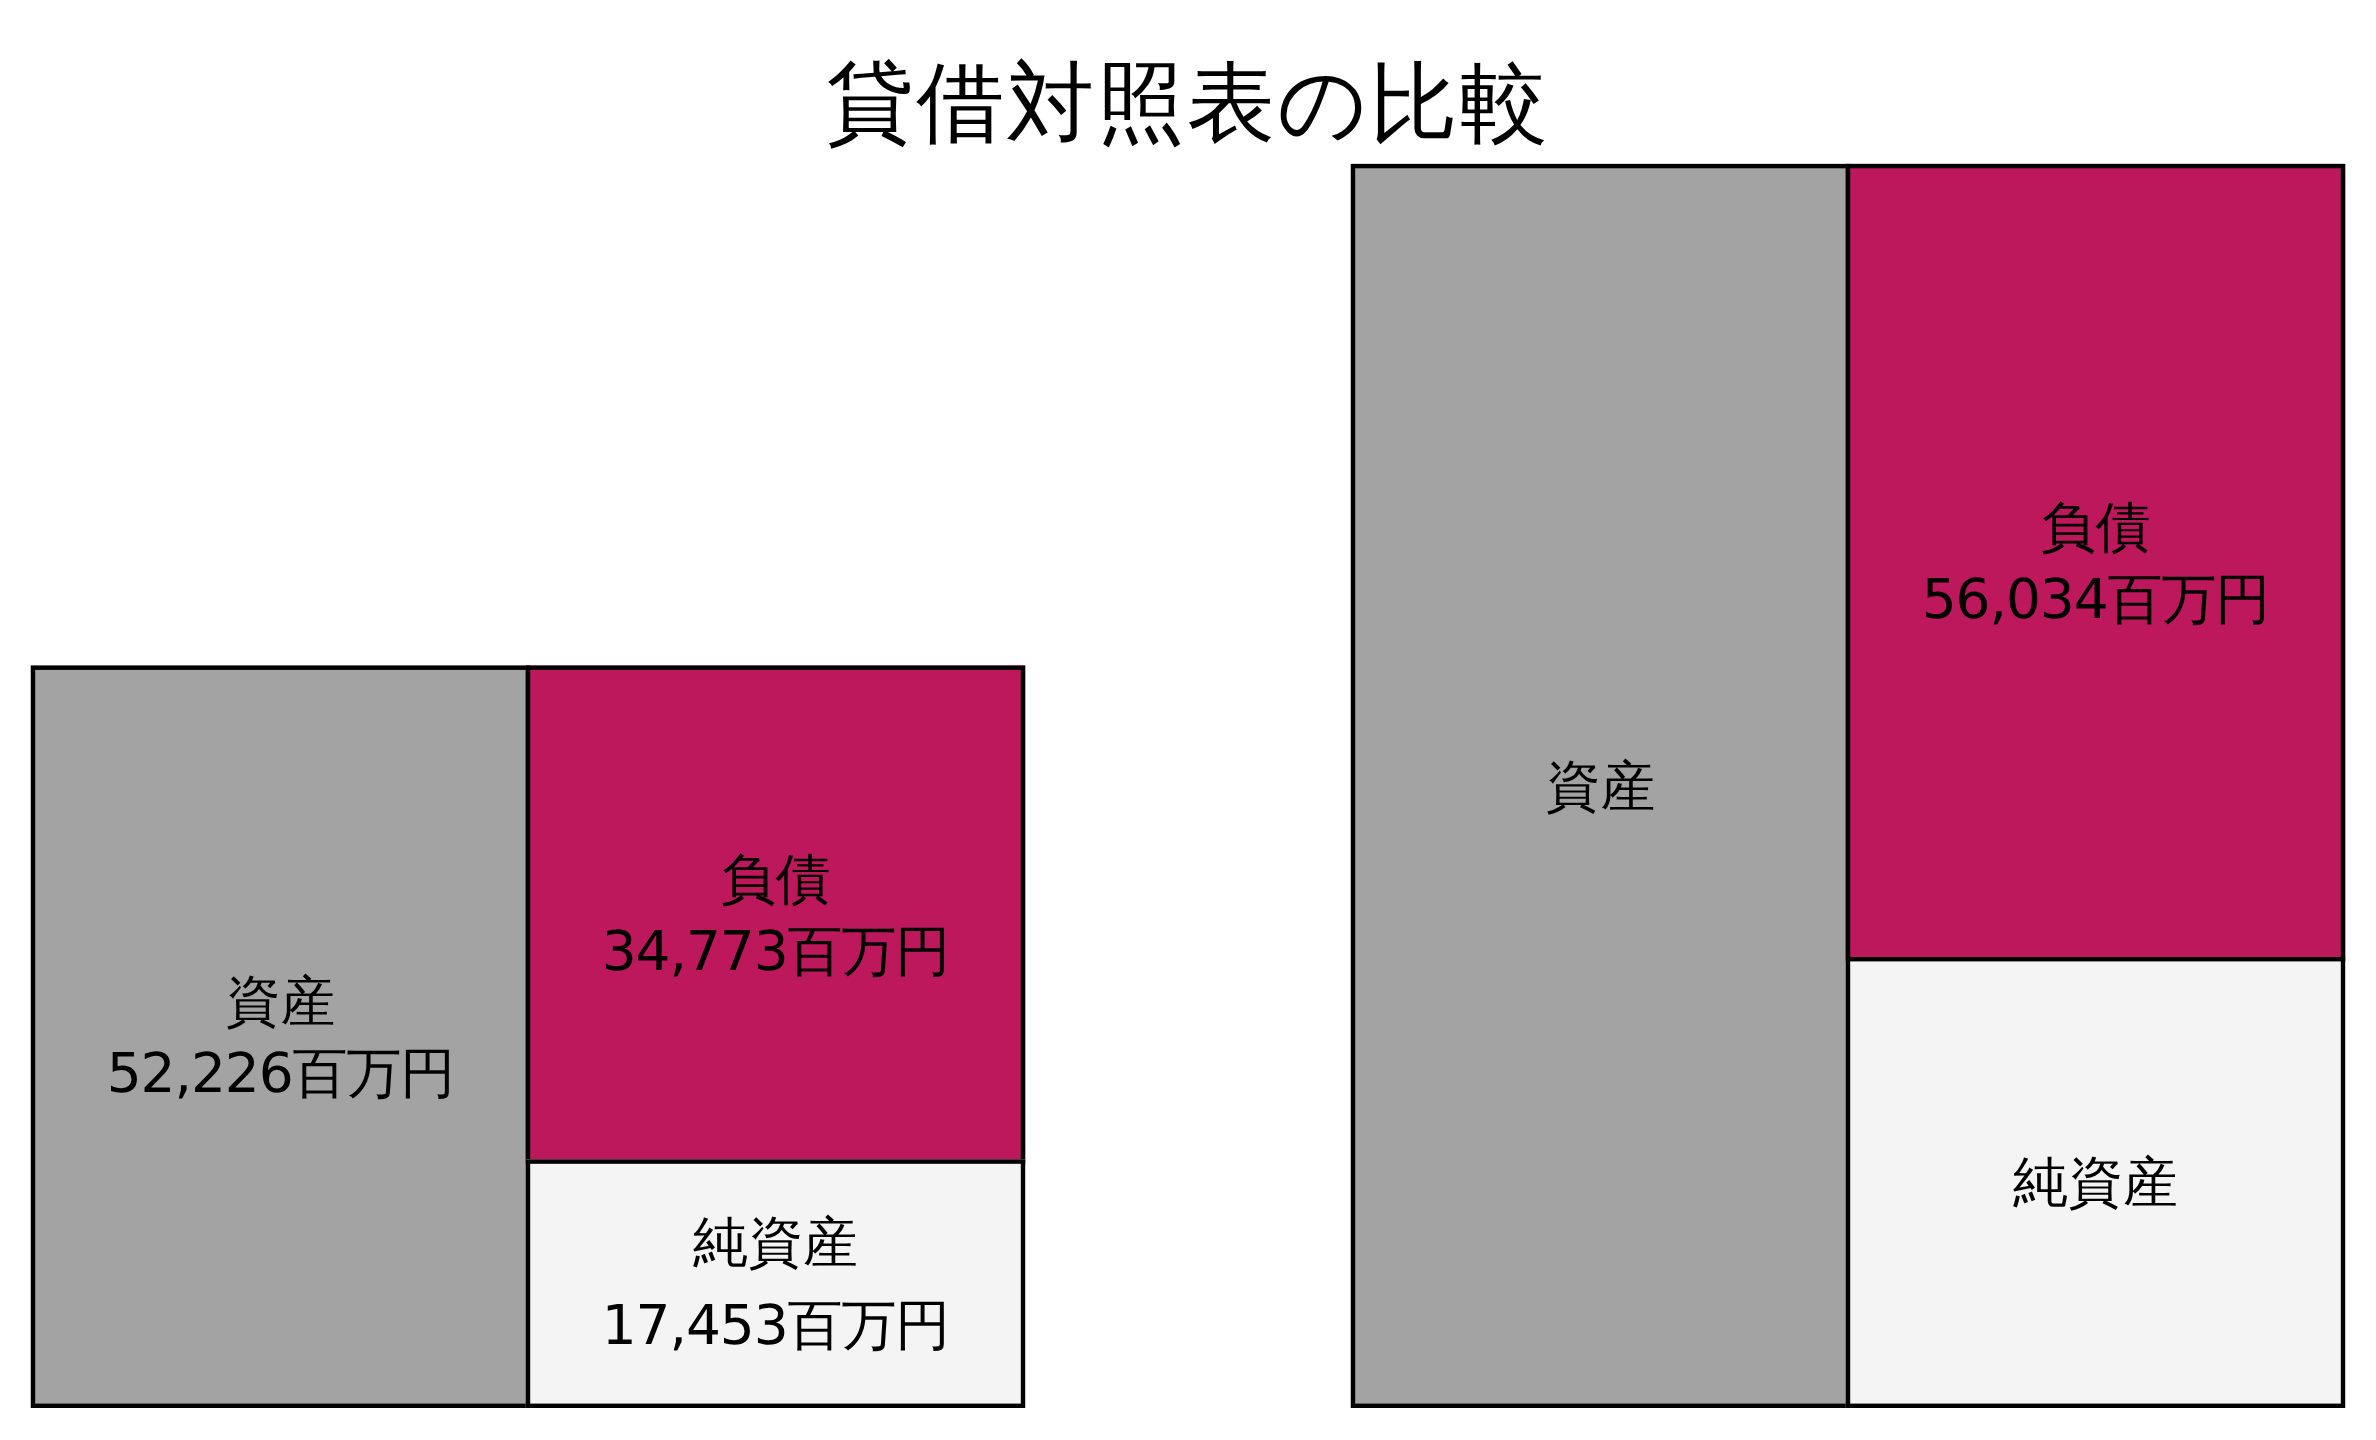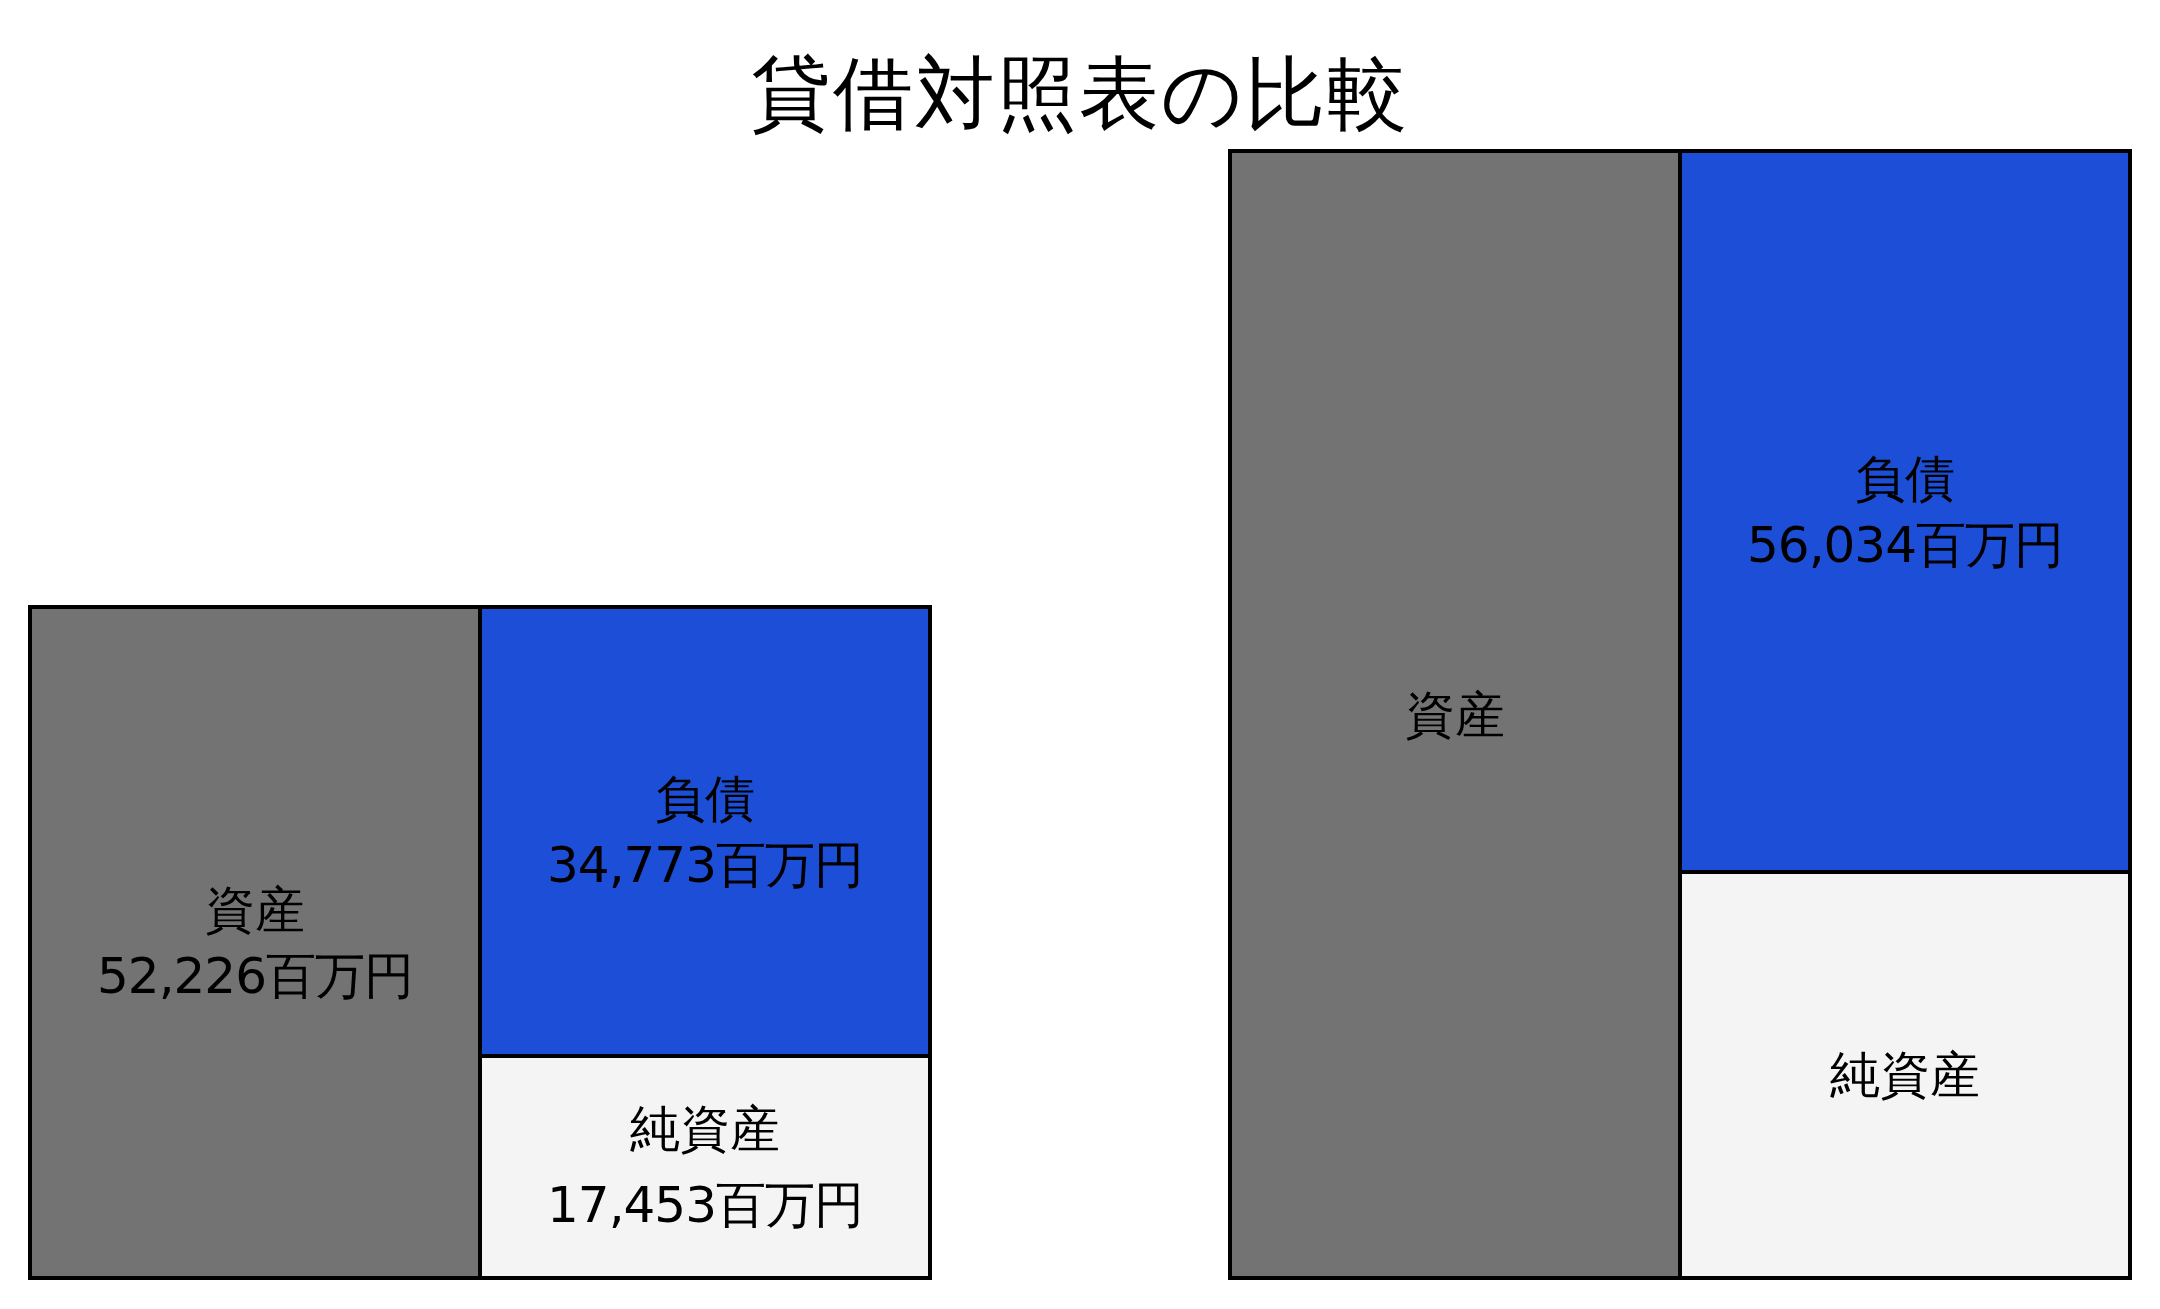--- a/index.html
+++ b/index.html
@@ -6,22 +6,22 @@
   body { width: 2160px; height: 1309px; position: relative; overflow: hidden;
          font-family: "DejaVu Sans", "Liberation Sans", sans-serif; color: #000; }
   .title { position: absolute; left: 0; top: 44px; width: 2160px; text-align: center;
            font-size: 80px; line-height: 100px; letter-spacing: 2px; }
   .bs { position: absolute; box-sizing: border-box; }
   .box { position: absolute; box-sizing: border-box; border: 4px solid #000;
          display: flex; flex-direction: column; align-items: center; justify-content: center;
          text-align: center; }
   .lbl { font-size: 50px; line-height: 66px; white-space: nowrap; }
   .val { font-size: 50px; line-height: 66px; white-space: nowrap; letter-spacing: -1px; }
-  .assets { background: #737373; }
-  .liab { background: #1d4ed8; }
+  .assets { background: #a3a3a3; }
+  .liab { background: #be185d; }
   .equity { background: #F4F4F4; gap: 10px; }
 </style>
 </head>
 <body>
 
 <div class="title">貸借対照表の比較</div>
 
 <div class="bs" style="left:28px; top:605px; width:904px; height:675px;">
   <div class="box assets" style="left:0; top:0; width:454px; height:675px;">
     <div class="lbl">資産</div>

